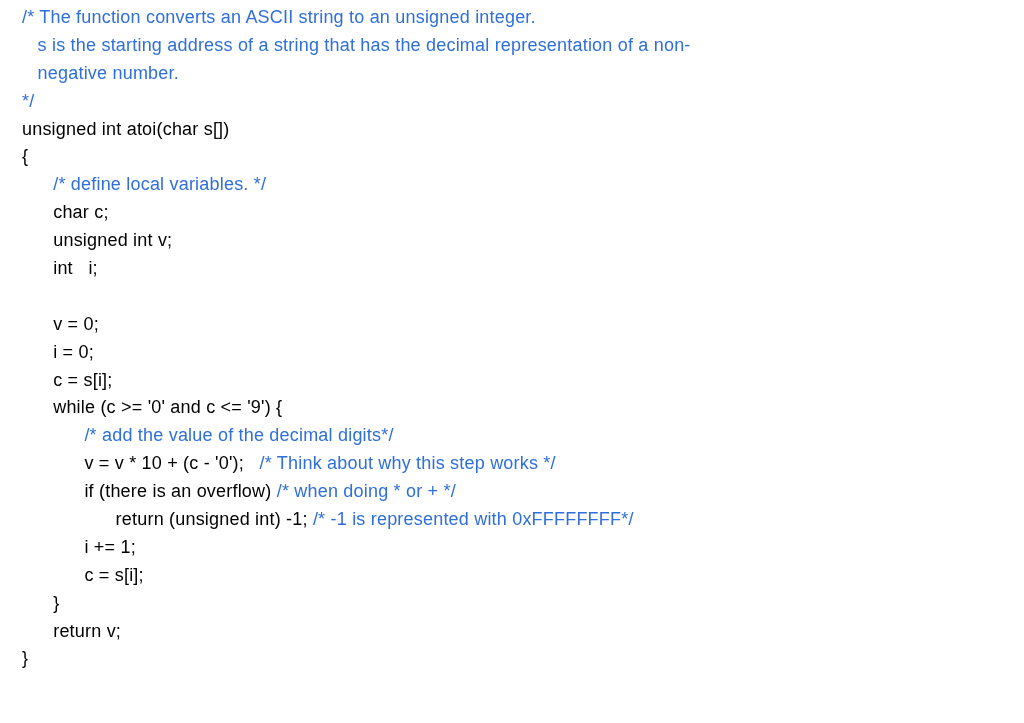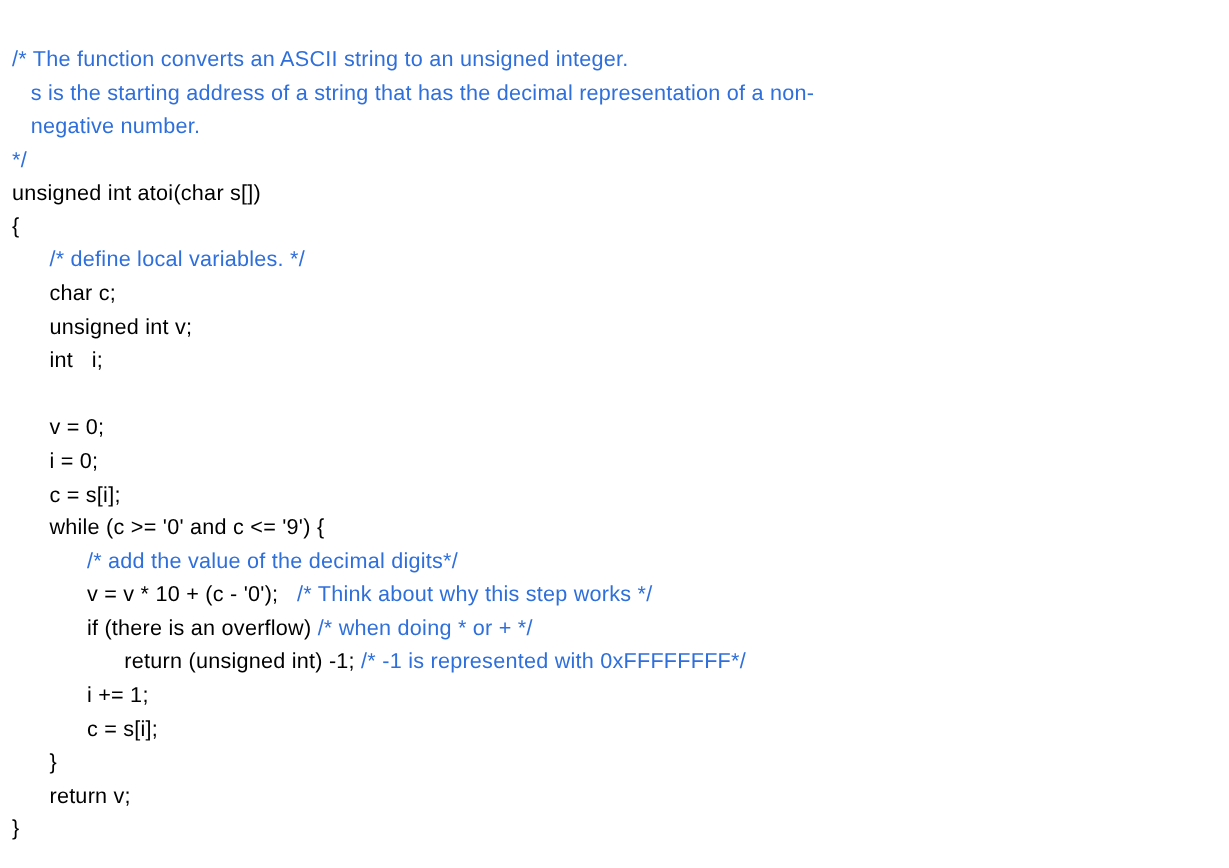--- a/index.html
+++ b/index.html
@@ -6,23 +6,22 @@
     margin: 0;
     padding: 0;
     background: #ffffff;
     font-family: "Segoe UI", "Helvetica Neue", Arial, sans-serif;
     font-size: 18px;
     line-height: 1.55;
     color: #000000;
   }
   .code-block {
     white-space: pre;
-    padding: 4px 10px;
+    padding: 4px 22px;
     letter-spacing: 0.2px;
-    margin-top: 32px;
   }
   .c  { color: #2f6fdb; } 
   .k  { color: #000000; } 
 </style>
 </head>
 <body>
 
 <div class="code-block"><span class="c">/* The function converts an ASCII string to an unsigned integer.</span>
 <span class="c">   s is the starting address of a string that has the decimal representation of a non-</span>
 <span class="c">   negative number.</span>

